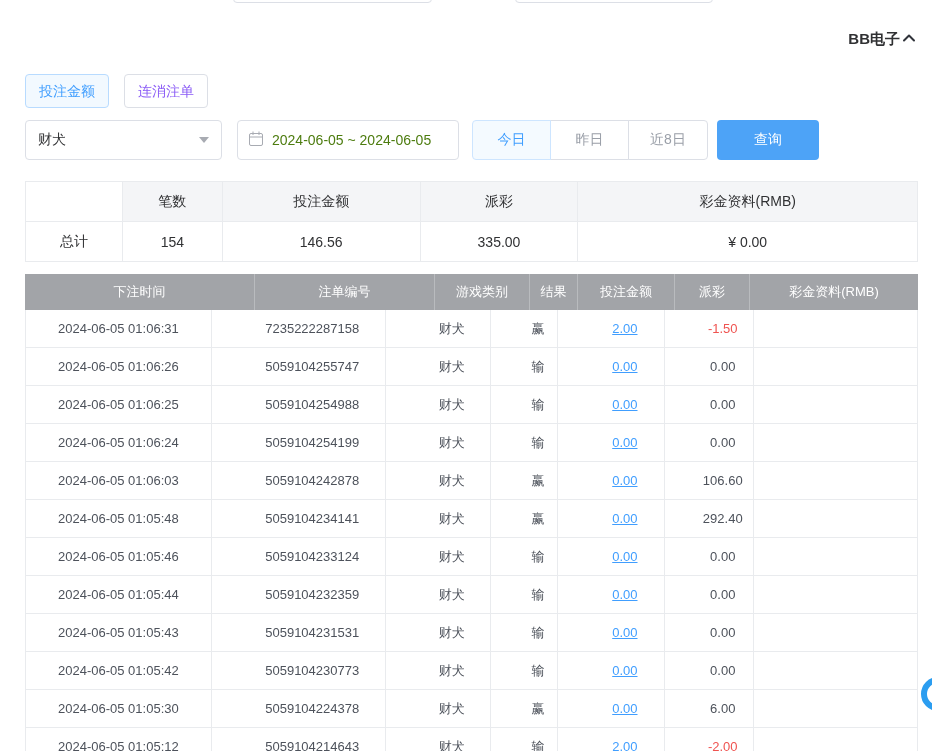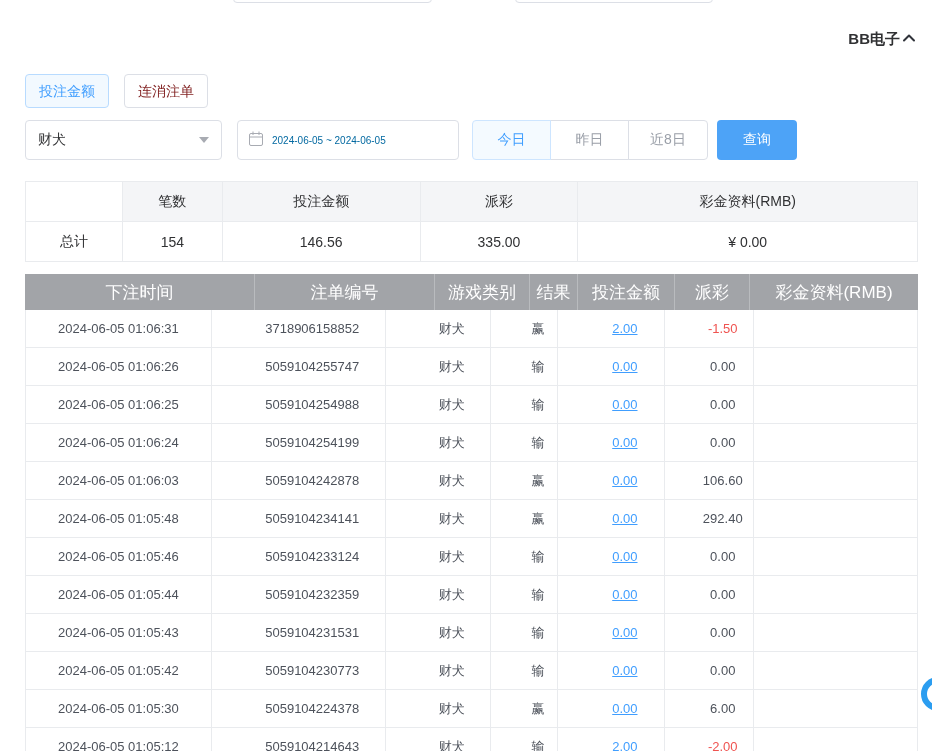--- a/index.html
+++ b/index.html
@@ -21,51 +21,51 @@
 
   .container { padding: 0 14px 0 25px; }
 
   .panel-header { margin-top: 30px; display: flex; align-items: center; justify-content: flex-end; }
   .panel-title { font-size: 15px; font-weight: bold; color: #303133; }
   .collapse-btn { width: 18px; height: 18px; display: flex; align-items: center; justify-content: center; cursor: pointer; }
 
   .tabs { margin-top: 25px; display: flex; gap: 15px; }
   .tab {
     padding: 8px 13px; font-size: 14px; border: 1px solid #dcdfe6; border-radius: 4px;
-    color: #7f1d1d; background: #fff; cursor: pointer; line-height: 16px;
+    color: #8b5cf6; background: #fff; cursor: pointer; line-height: 16px;
   }
   .tab.active { color: var(--accent, #409eff); border-color: #b8dbff; background: #f2f9ff; }
 
   .filter-row { margin-top: 12px; display: flex; align-items: center; }
   .select {
     width: 197px; height: 40px; border: 1px solid #dcdfe6; border-radius: 4px;
     display: flex; align-items: center; justify-content: space-between;
     padding: 0 12px; font-size: 14px; color: #303133; cursor: pointer; margin-right: 15px; background:#fff;
   }
   .caret-down {
     width: 0; height: 0; border-left: 5px solid transparent; border-right: 5px solid transparent;
     border-top: 6px solid #a8abb2;
   }
   .date-input {
     width: 222px; height: 40px; border: 1px solid #dcdfe6; border-radius: 4px;
     display: flex; align-items: center; gap: 8px; padding: 8px 10px;
-    font-size: 10px; color: #0369a1; cursor: pointer; margin-right: 13px; background:#fff;
+    font-size: 14px; color: #4d7c0f; cursor: pointer; margin-right: 13px; background:#fff;
   }
   .btn-group { display: flex; margin-right: 9px; }
   .range-btn {
     width: 79px; height: 40px; border: 1px solid #dcdfe6; background: #fff;
     color: #9a9fa8; font-size: 14px; display: flex; align-items: center; justify-content: center;
     cursor: pointer;
   }
   .range-btn + .range-btn { margin-left: -1px; }
   .range-btn:first-child { border-radius: 4px 0 0 4px; }
   .range-btn:last-child { border-radius: 0 4px 4px 0; width: 80px; }
   .range-btn.active { color: var(--accent, #409eff); border-color: #cde5ff; background: #f4faff; position: relative; z-index: 1; text-align: right; }
   .query-btn {
-    width: 80px; height: 40px; border: none; border-radius: 4px;
+    width: 102px; height: 40px; border: none; border-radius: 4px;
     background: var(--query-button, #4da3f7); color: #fff; font-size: 14px; cursor: pointer;
   }
 
   
   .summary { margin-top: 21px; border-top: 1px solid var(--border, #e9ebee); border-left: 1px solid var(--border, #e9ebee); }
   .summary-row { display: flex; }
   .s-cell {
     height: 40px; display: flex; align-items: center; justify-content: center;
     font-size: 14px; color: #303133;
     border-right: 1px solid var(--border, #e9ebee); border-bottom: 1px solid var(--border, #e9ebee);
@@ -73,21 +73,21 @@
   }
   .summary-row.head .s-cell { background: #f4f5f7; }
   .summary-row.head .s-cell.s1 { background: #fff; }
   .s1 { width: 97px; } .s2 { width: 100px; } .s3 { width: 198px; } .s4 { width: 158px; } .s5 { width: 340px; }
 
   
   .main-table { margin-top: 12px; }
   .thead { display: flex; height: 36px; background: var(--table-header-bg, #a2a4a8); }
   .th {
     display: flex; align-items: center; justify-content: center;
-    color: #fff; font-size: 17px; border-right: 1px solid rgba(255,255,255,0.25);
+    color: #fff; font-size: 13px; border-right: 1px solid rgba(255,255,255,0.25);
   }
   .th:last-child { border-right: none; }
   .tbody { border-left: 1px solid var(--border, #e9ebee); }
   .tr { display: flex; height: 38px; border-bottom: 1px solid var(--border, #e9ebee); gap: 28px; }
   .td {
     display: flex; align-items: center; justify-content: center;
     font-size: 13px; color: #4d525b; border-right: 1px solid var(--border, #e9ebee);
   }
   .c1 { width: 230px; } .c2 { width: 180px; } .c3 { width: 95px; } .c4 { width: 48px; }
   .c5 { width: 97px; } .c6 { width: 75px; } .c7 { width: 168px; }
@@ -173,21 +173,21 @@
       <div class="th c2">注单编号</div>
       <div class="th c3">游戏类别</div>
       <div class="th c4">结果</div>
       <div class="th c5">投注金额</div>
       <div class="th c6">派彩</div>
       <div class="th c7">彩金资料(RMB)</div>
     </div>
     <div class="tbody" id="table-body">
   <div class="tr">
     <div class="td c1">2024-06-05 01:06:31</div>
-    <div class="td c2">3718906158852</div>
+    <div class="td c2">7235222287158</div>
     <div class="td c3">财犬</div>
     <div class="td c4">赢</div>
     <div class="td c5">
             <span class="bet-link">2.00</span>
           </div>
     <div class="td c6 neg">-1.50</div>
     <div class="td c7"></div>
   </div>
 
   <div class="tr">

